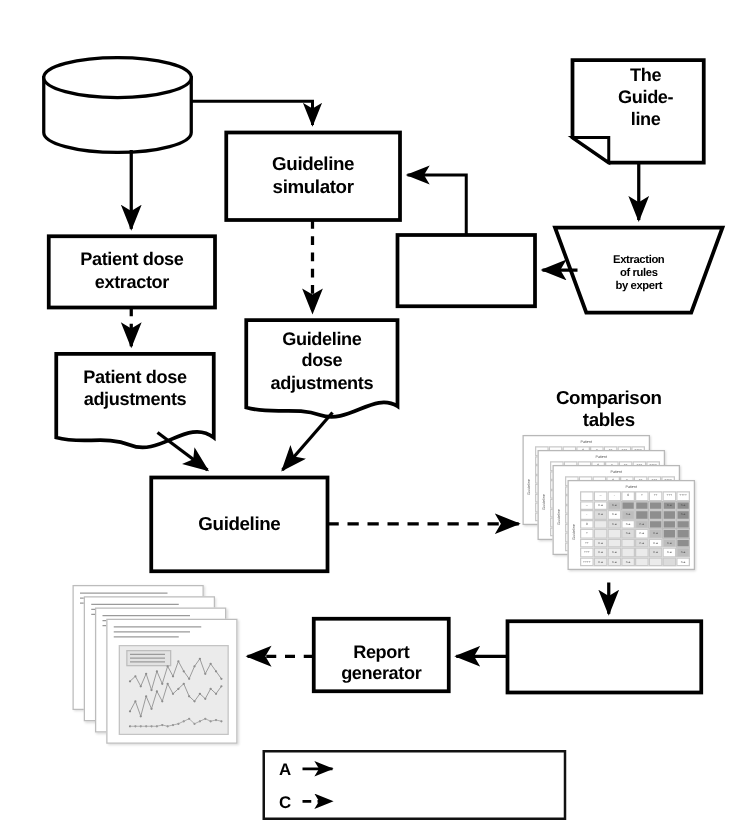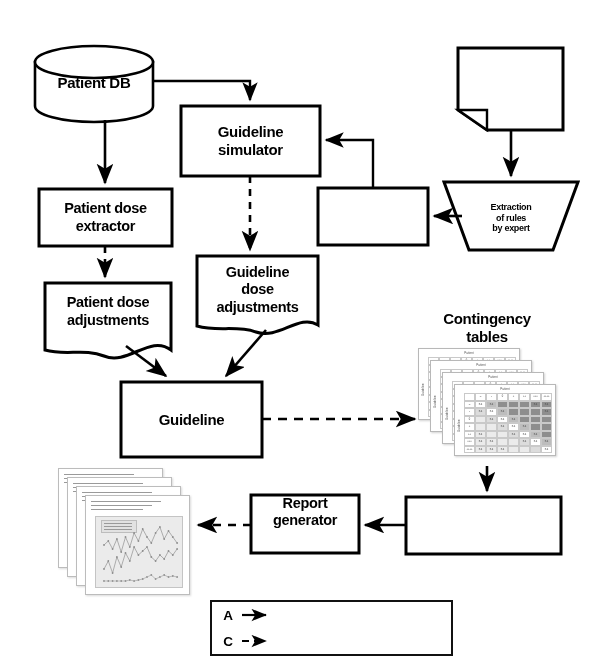--- a/index.html
+++ b/index.html
@@ -200,48 +200,50 @@
 
     <path d="M262,419 L415,419" fill="none" stroke="#000000" stroke-width="2.6" stroke-dasharray="9,7" marker-end="url(#ah)"></path>
 
     <path d="M487,466 L487,491" fill="none" stroke="#000000" stroke-width="2.6" marker-end="url(#ah)"></path>
 
     <path d="M406,525 L365,525" fill="none" stroke="#000000" stroke-width="2.6" marker-end="url(#ah)"></path>
 
     <path d="M251,525 L198,525" fill="none" stroke="#000000" stroke-width="2.6" stroke-dasharray="8,7" marker-end="url(#ah)"></path>
   </svg>
 
-  <div class="node-label lbl-16" style="left:35px; top:66px; width:118px; height:34px;">Patient DB</div>
 
   <div class="node-label lbl-16" style="left:181px; top:106px; width:139px; height:70px;">Guideline
 simulator</div>
 
+  <div class="node-label lbl-15" style="left:470px; top:48px; width:93px; height:62px;">The
+Guide-
+line</div>
 
   <div class="node-label lbl-15" style="left:39px; top:189px; width:133px; height:57px;">Patient dose
 extractor</div>
 
 
   <div class="node-label lbl-9" style="left:469px; top:190px; width:84px; height:56px;">Extraction
 of rules
 by expert</div>
 
   <div class="node-label lbl-15" style="left:45px; top:283px; width:126px; height:57px;">Patient dose
 adjustments</div>
 
   <div class="node-label lbl-15" style="left:197px; top:256px; width:121px; height:68px;">Guideline
 dose
 adjustments</div>
 
   <div class="node-label lbl-16" style="left:121px; top:382px; width:141px; height:75px;">Guideline</div>
 
 
-  <div class="node-label lbl-15" style="left:251px; top:476px; width:108px; height:72px;">Report
+  <div class="node-label lbl-15" style="left:251px; top:495px; width:108px; height:72px;">Report
 generator</div>
 
-  <div class="free-label" style="left:412px; top:310px; width:150px; font-size:15px; letter-spacing:-0.3px;">Contingency
+  <div class="free-label" style="left:412px; top:310px; width:150px; font-size:15px; letter-spacing:-0.3px;">Comparison
 tables</div>
 
   <div class="ct-stack" id="ct-stack" style="left:418px; top:348px; width:150px; height:122px;">
       <div class="ct-card" style="left: 0px; top: 0px; width: 102px; height: 72px; z-index: 1;">
         <div class="ct-top" style="top: 2px;">Patient</div>
         <div class="ct-side" style="left: 2px; top: 16px; height: 50px;">Guideline</div>
         <div class="ct-grid" style="left: 9px; top: 8px; width: 88px; height: 60px; grid-template-columns: repeat(8, 1fr); grid-template-rows: repeat(8, 1fr);">
           <div class="ct-cell" style="background: rgb(255, 255, 255);"></div>
           <div class="ct-cell" style="background: rgb(255, 255, 255);">--</div>
           <div class="ct-cell" style="background: rgb(255, 255, 255);">-</div>

